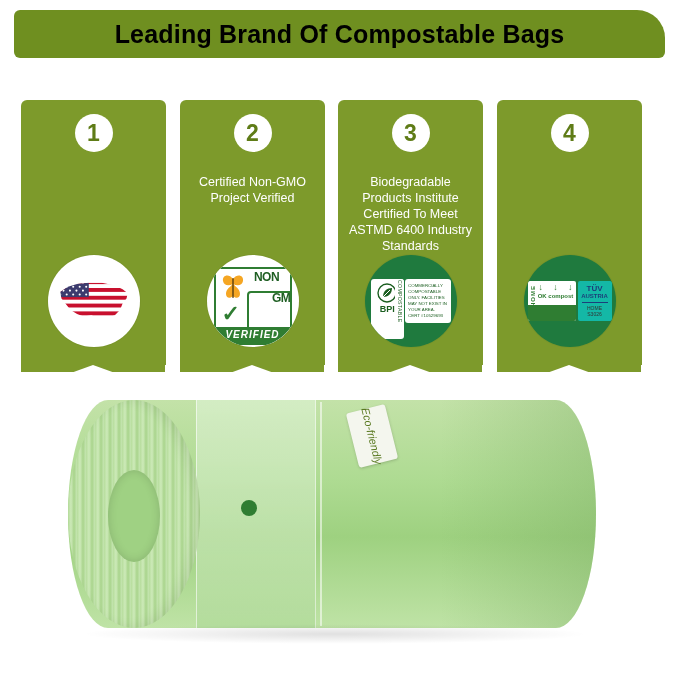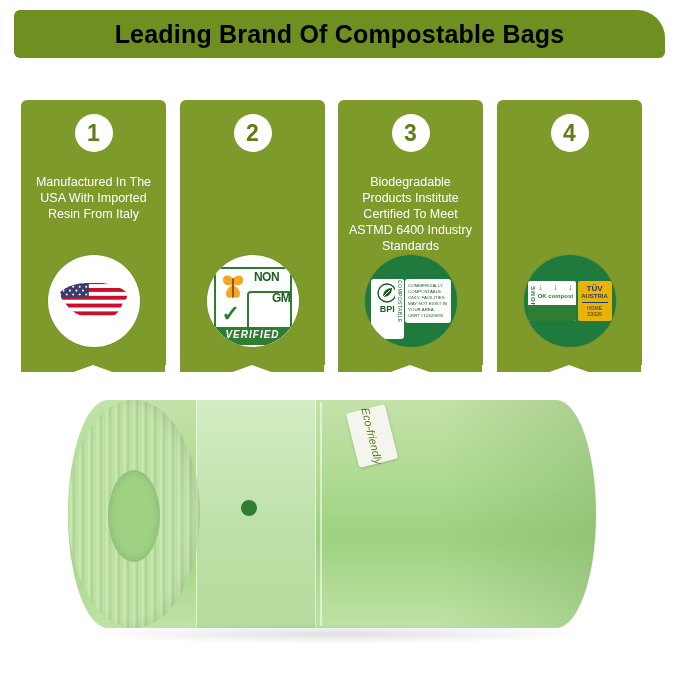--- a/index.html
+++ b/index.html
@@ -162,21 +162,21 @@
   }
   .ok-text{
     position:absolute;left:9px;top:12px;width:38px;
     color:#2f7d32;font-size:6px;font-weight:bold;text-align:center;
   }
   .ok-plants{
     position:absolute;left:0;bottom:0;width:100%;height:16px;
     background:#2f7d32;
   }
   .tuv{
-    width:34px;height:40px;background:#eab308;border-radius:2px;
+    width:34px;height:40px;background:#14b8a6;border-radius:2px;
     display:flex;flex-direction:column;align-items:center;justify-content:center;
     color:#1b3f7a;
   }
   .tuv .t1{font-size:8px;font-weight:bold;line-height:8px;}
   .tuv .t2{font-size:6px;font-weight:bold;line-height:7px;}
   .tuv .bar{width:26px;height:1px;background:#1b3f7a;margin:2px 0;}
   .tuv .t3{font-size:5px;line-height:6px;color:#333;}
 
   
   .photo{
@@ -250,21 +250,20 @@
 
 <div class="header">
   <div class="header-title">Leading Brand Of Compostable Bags</div>
 </div>
 
 <div class="cards">
 
   <div class="card">
     <div class="ribbon"></div>
     <div class="badge-num">1</div>
-    <div class="card-text">Manufactured In The USA With Imported Resin From Italy</div>
     <div class="logo-circle">
       <div class="logo-inner">
         <svg class="usmap" viewBox="0 0 120 80">
           <defs>
             <clipPath id="usclip">
               <path d="M8,26 L20,18 L34,14 L52,12 L72,12 L92,16 L104,22 L112,28 L110,36
                        L104,44 L100,54 L92,62 L80,66 L66,66 L56,62 L44,64 L34,60 L24,54
                        L16,44 L10,36 Z"></path>
             </clipPath>
           </defs>
@@ -304,20 +303,21 @@
             </g>
           </g>
         </svg>
       </div>
     </div>
   </div>
 
   <div class="card">
     <div class="ribbon"></div>
     <div class="badge-num">2</div>
+    <div class="card-text">Certified Non-GMO Project Verified</div>
     <div class="logo-circle">
       <div class="gmo">
         <svg class="butterfly" viewBox="0 0 26 34">
           <path d="M13,6 C9,0 2,2 3,8 C4,13 9,13 13,11 C17,13 22,13 23,8 C24,2 17,0 13,6 Z" fill="#f5a623"></path>
           <path d="M13,11 C10,14 6,16 6,21 C6,25 10,26 13,23 C16,26 20,25 20,21 C20,16 16,14 13,11 Z" fill="#f5a623"></path>
           <rect x="12.2" y="5" width="1.6" height="20" rx=".8" fill="#6b4b12"></rect>
         </svg>
         <div class="checkmark">✓</div>
         <div class="words">
           <div class="non">NON</div>

